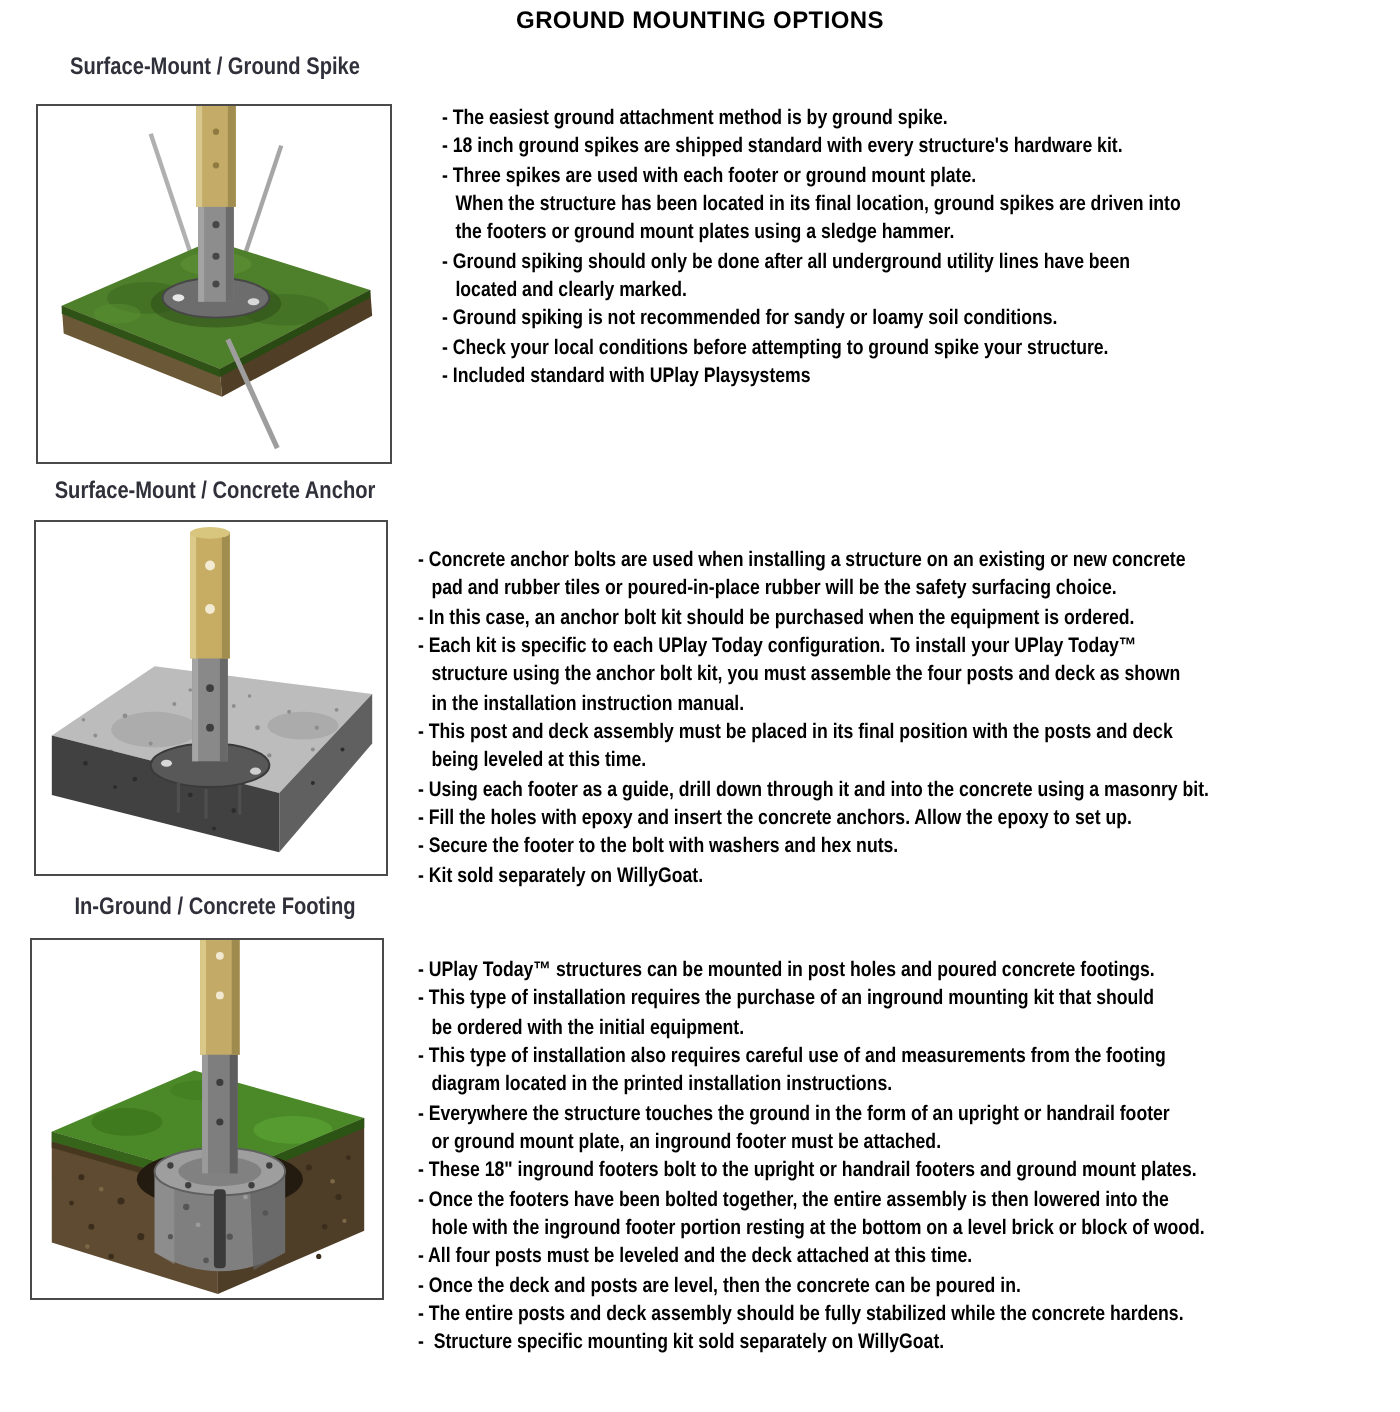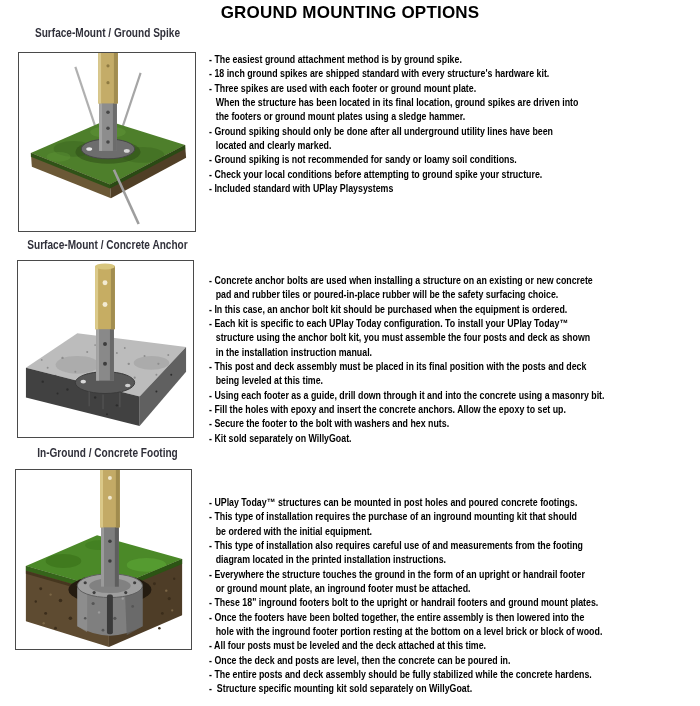--- a/index.html
+++ b/index.html
@@ -2,42 +2,42 @@
 <html><head>
 <meta charset="utf-8">
 <style>
   html,body{margin:0;padding:0;background:#ffffff;}
   .page{
     position:relative;width:700px;height:706px;background:#ffffff;
     font-family:"Liberation Sans",sans-serif;overflow:hidden;
   }
   .title{
     position:absolute;top:3px;left:0;width:700px;text-align:center;
-    font-size:17px;font-weight:700;color:#000;letter-spacing:.2px;
+    font-size:12px;font-weight:700;color:#000;letter-spacing:.2px;
   }
   .heading{
     position:absolute;left:5px;width:205px;text-align:center;
     font-size:12px;font-weight:700;color:#30303a;
     transform:scaleX(.84);transform-origin:50% 0;white-space:nowrap;
   }
   .imgbox{
     position:absolute;border:1px solid #4a4a4a;background:#fff;box-sizing:border-box;
   }
   .imgbox svg{display:block;width:100%;height:100%;}
   .textblock{position:absolute;left:209px;}
   .line{
     font-size:10.5px;font-weight:700;color:#000;
     line-height:14.35px;height:14.35px;white-space:pre;
     transform:scaleX(.84);transform-origin:0 0;
   }
   .line.cont{padding-left:8px;}
   
-  #h1{top:26px;}  #box1{left:18px;top:52px;width:178px;height:180px;}  #txt1{top:52px;}
+  #h1{top:26px;}  #box1{left:18px;top:52px;width:178px;height:180px;}  #txt1{top:52px;margin-left:12px;}
   #h2{top:238px;} #box2{left:17px;top:260px;width:177px;height:178px;} #txt2{top:273px;}
-  #h3{top:446px;} #box3{left:15px;top:469px;width:177px;height:181px;} #txt3{top:495px;}
+  #h3{top:446px;} #box3{left:15px;top:469px;width:177px;height:181px;} #txt3{top:478px;}
 </style>
 </head>
 <body>
 
 <div class="page">
 
   <div class="title">GROUND MOUNTING OPTIONS</div>
 
   <div class="heading" id="h1">Surface-Mount / Ground Spike</div>
   <div class="imgbox" id="box1">

